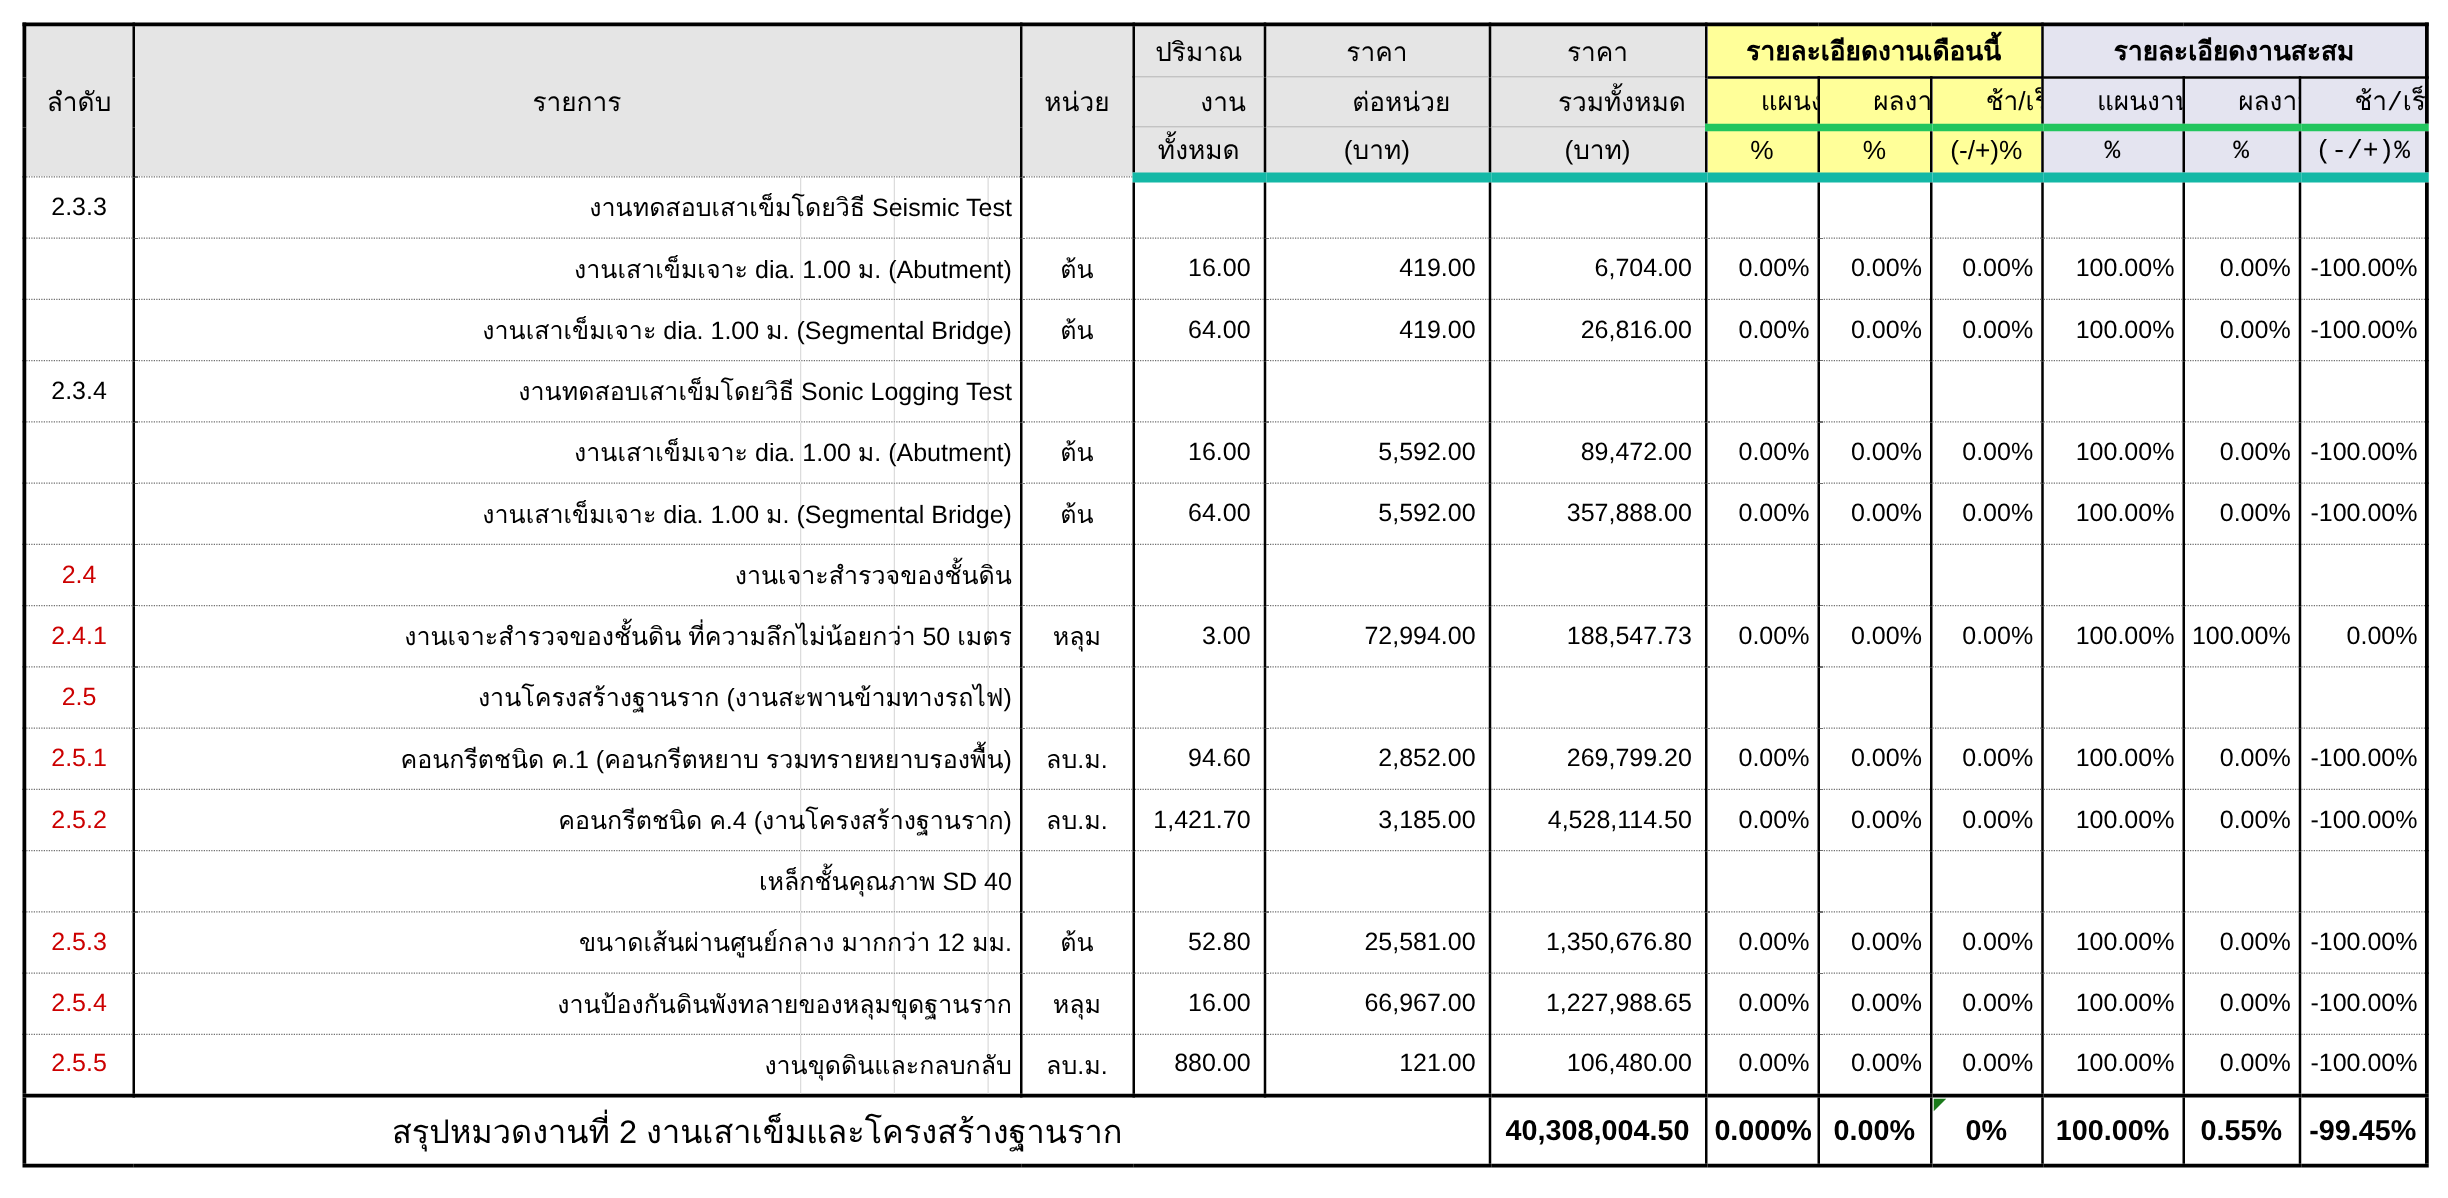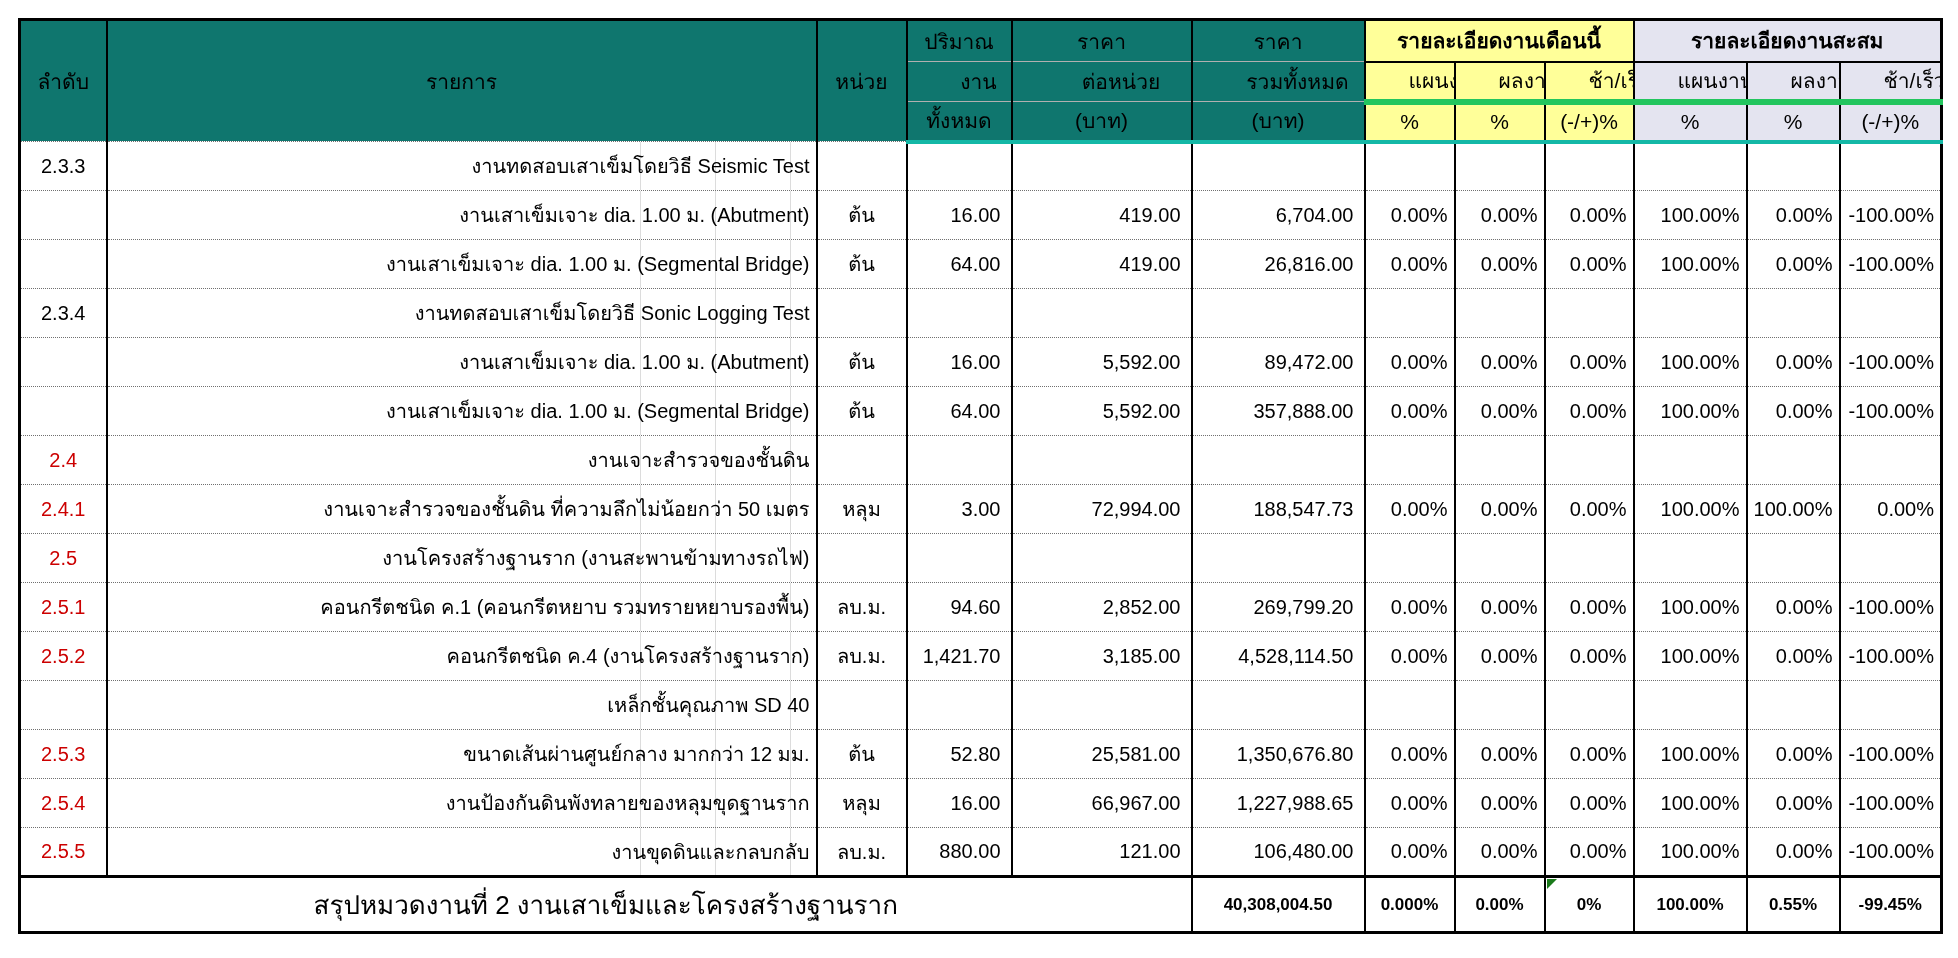--- a/index.html
+++ b/index.html
@@ -15,52 +15,52 @@
     font-family:"Liberation Sans","DejaVu Sans",sans-serif;
     color:#000;
   }
   .sheet{position:relative;padding:18px 0 0 18px;}
   table{border-collapse:collapse;table-layout:fixed;width:1922px;border:3px solid #000;}
   th,td{overflow:hidden;white-space:nowrap;padding:0 6px;}
 
   
   th.hd{
     border-left:2px solid #000;border-right:2px solid #000;
-    font-weight:normal;text-align:center;font-size:21px;background:#0f766e;padding:0 4px;
+    font-weight:normal;text-align:center;font-size:21px;background:#e5e5e5;padding:0 4px;
   }
   tr.h1 th{height:42px;}
   tr.h2 th{height:40px;padding-left:43px;}
   tr.h3 th{height:40px;}
   th.st{border-bottom:1px solid #b0b0b0;}
   th.grp{font-weight:bold;border-bottom:2px solid #000;}
   th.month{background:var(--month-bg);}
-  th.cum{background:var(--cum-bg);}
+  th.cum{background:var(--cum-bg);font-family:Liberation Mono, monospace;}
   tr.h2 th.month,tr.h2 th.cum{border-bottom:6px solid #22c55e;}
-  tr.h3 th{border-bottom:4px solid #14b8a6;}
+  tr.h3 th{border-bottom:8px solid #14b8a6;}
 
   
   tbody td{
     border-left:2px solid #000;border-right:2px solid #000;
     border-top:1px dotted #707070;
     height:49px;font-size:20px;vertical-align:middle;
   }
   td.ctr{text-align:center;}
   td.num{text-align:right;padding-right:10px;}
   td.pct{text-align:right;padding-right:6px;}
   td.desc{text-align:right;padding-left:6px;position:relative;}
   .red{color:var(--red);}
   .b{font-weight:normal;}
   .gl{position:absolute;top:0;bottom:0;width:1px;background:#dcdcdc;}
   .gl1{right:175px;} .gl2{right:100px;} .gl3{right:25px;}
   .dtext{position:relative;z-index:1;}
 
   
   tr.sum td{
     border-top:3px solid #000;border-bottom:3px solid #000;
-    height:56px;font-size:17px;font-weight:bold;text-align:center;vertical-align:middle;
+    height:56px;font-size:23px;font-weight:bold;text-align:center;vertical-align:middle;
   }
   tr.sum td.lbl{font-size:26px;font-weight:normal;border-right:2px solid #000;border-left:none;}
   tr.sum td.cell{border-left:2px solid #000;border-right:2px solid #000;position:relative;}
   .tri{
     position:absolute;left:1px;top:1px;width:0;height:0;
     border-top:10px solid var(--marker);border-right:10px solid transparent;
   }
 </style>
 </head>
 <body>

